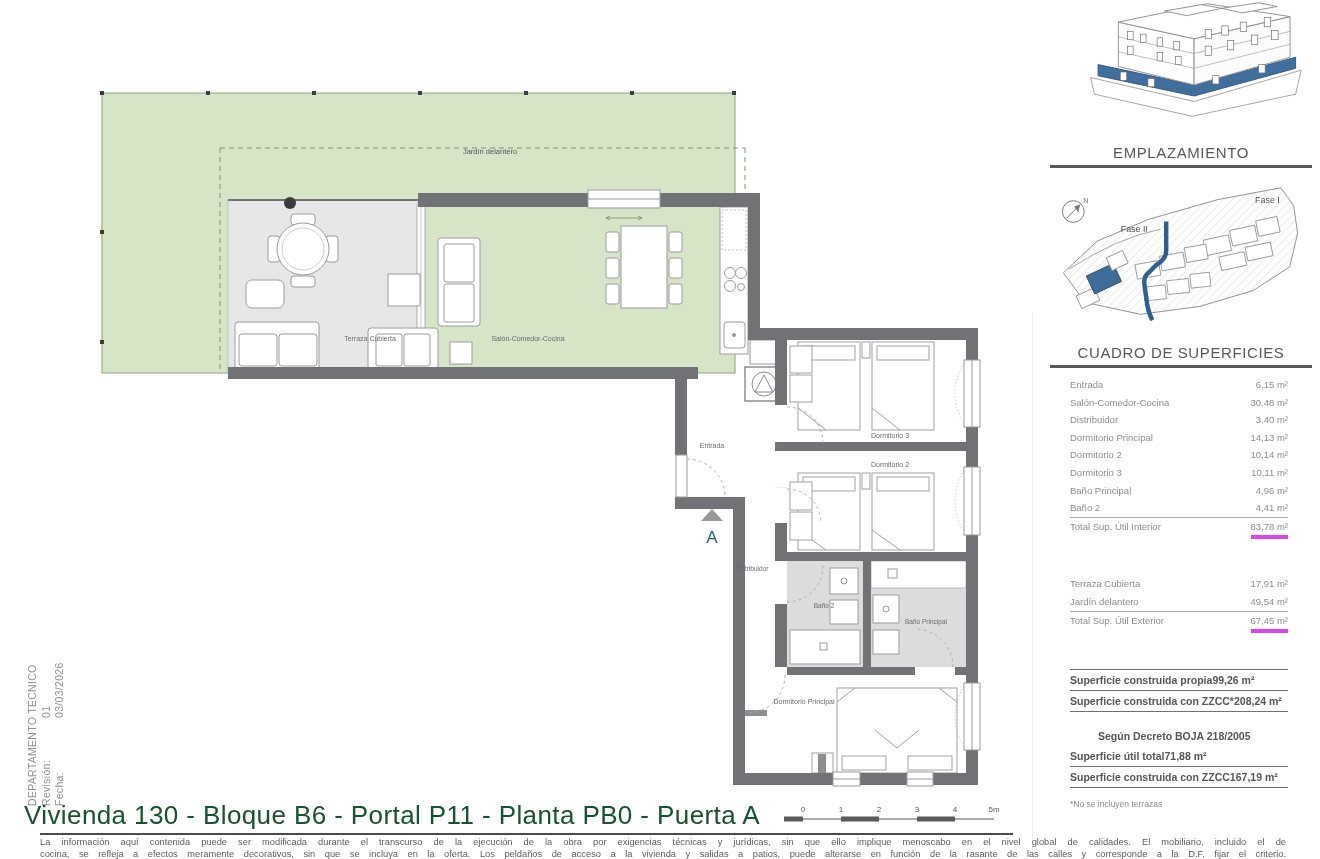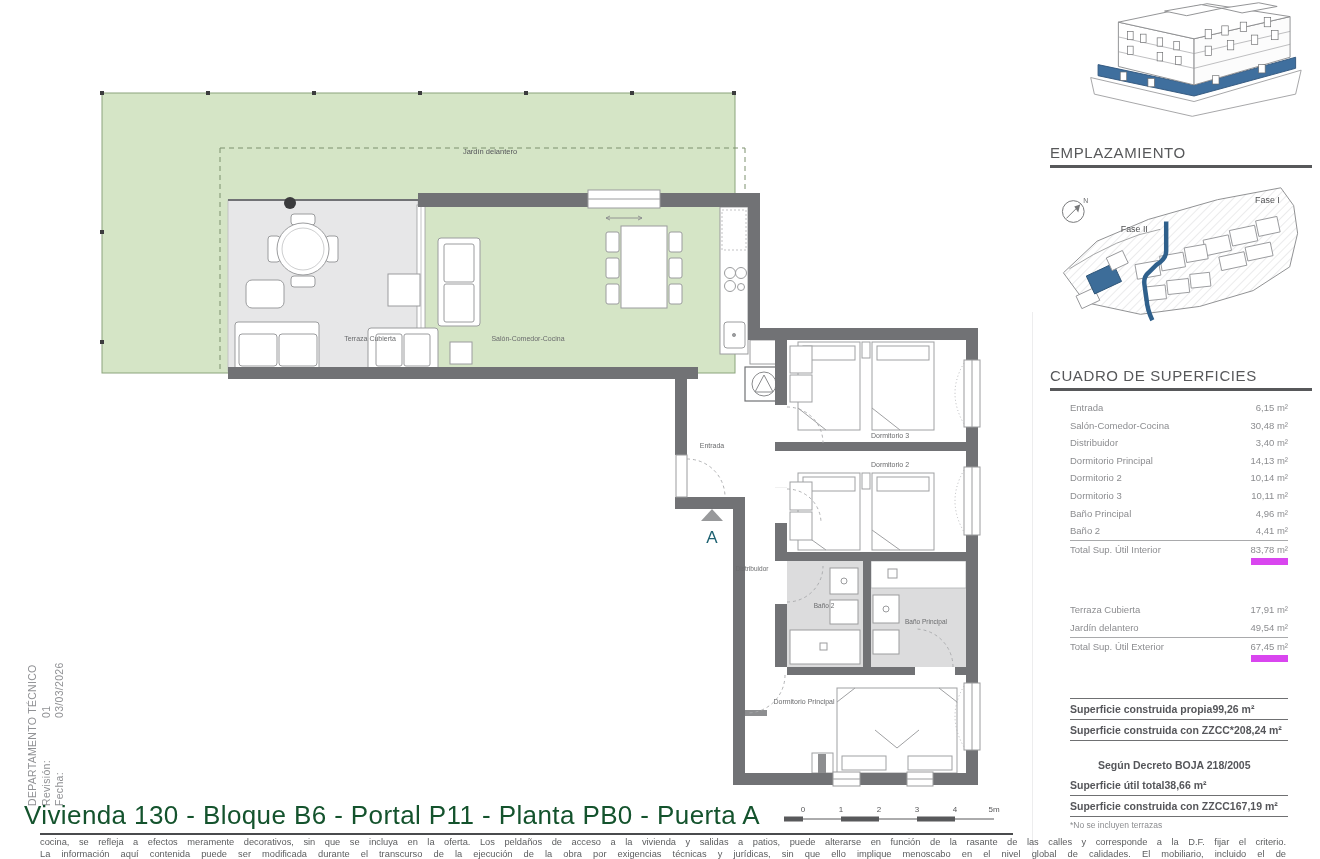--- a/index.html
+++ b/index.html
@@ -15,36 +15,36 @@
   }
   .stamp .slabel{display:inline-block;width:88px;}
   
   .plan-svg{position:absolute;left:100px;top:90px;}
   .content-divider{position:absolute;left:1032px;top:312px;width:1px;height:545px;background:#ededee;}
   
   .sidebar{position:absolute;left:1048px;top:0;width:266px;}
   .bld-svg{display:block;margin:0 0 0 26px;}
   .sb-h2{
     margin:24px 2px 0 2px;padding-bottom:4px;border-bottom:3px solid #57585a;
-    font-size:15px;font-weight:500;color:#57585a;letter-spacing:.6px;
+    font-size:15px;font-weight:500;color:#57585a;letter-spacing:.6px;text-align:center;
   }
   .map-svg{display:block;margin-top:4px;}
   .surf{margin:8px 26px 0 22px;color:#8c8d90;font-size:9.5px;}
   .srow{display:flex;justify-content:space-between;line-height:17.6px;}
   .srow .val{text-align:right;}
   .srow.total{border-top:1px solid #a9aaac;}
-  .srow.total .val{border-bottom:7px solid #d946ef;}
+  .srow.total .val{border-bottom:4px solid #d946ef;}
   .gap36{height:36px;}
   .bblock{border-top:1px solid #6f7072;margin-top:36px;}
   .brow{
     display:flex;justify-content:flex-start;border-bottom:1px solid #6f7072;
     font-weight:bold;color:#55565a;font-size:10.5px;line-height:20px;
   }
   .decreto-title{font-weight:bold;color:#55565a;font-size:10.5px;line-height:20px;margin-top:14px;margin-left:28px;}
-  .footnote{font-size:8.5px;color:#8c8d90;margin-top:3px;}
+  .footnote{font-size:8.5px;color:#8c8d90;margin-top:11px;}
   
   .footer-title{
     position:absolute;left:24px;top:800px;font-size:26px;color:#14532d;
     letter-spacing:.4px;font-weight:400;white-space:nowrap;
   }
   .title-rule{position:absolute;left:40px;top:833px;width:973px;height:2px;background:#4a4b4d;}
   .scalebar-svg{position:absolute;left:782px;top:803px;}
   .disclaimer{
     position:absolute;left:40px;top:836px;width:1246px;
     font-size:9.3px;line-height:12px;color:#5c5d5f;
@@ -358,21 +358,21 @@
     <g>
       <circle cx="24" cy="40" r="11" fill="#ffffff" stroke="#77787a"></circle>
       <line x1="17" y1="47" x2="31" y2="33" stroke="#77787a"></line>
       <polygon points="31,33 25,35 29,41" fill="#77787a"></polygon>
       <text x="34" y="31" font-size="7" fill="#6a6b6d">N</text>
     </g>
     <text x="208" y="31" font-size="9" fill="#515254">Fase I</text>
     <text x="72" y="61" font-size="9" fill="#515254">Fase II</text>
   </svg>
 
-  <h2 class="sb-h2" style="margin-top:27px">CUADRO DE SUPERFICIES</h2>
+  <h2 class="sb-h2" style="margin-top:4px">CUADRO DE SUPERFICIES</h2>
 
   <div class="surf">
     <div class="srow">
         <span class="lab">Entrada</span>
         <span class="val">6,15 m²</span>
       </div>
     <div class="srow">
         <span class="lab">Salón-Comedor-Cocina</span>
         <span class="val">30,48 m²</span>
       </div>
@@ -427,21 +427,21 @@
         </div>
       <div class="brow">
           <span class="lab">Superficie construida con ZZCC*</span>
           <span class="val">208,24 m²</span>
         </div>
     </div>
 
     <div class="decreto-title">Según Decreto BOJA 218/2005</div>
     <div class="brow">
         <span class="lab">Superficie útil total</span>
-        <span class="val">38,66 m²</span>
+        <span class="val">71,88 m²</span>
       </div>
     <div class="brow">
         <span class="lab">Superficie construida con ZZCC</span>
         <span class="val">167,19 m²</span>
       </div>
     <div class="footnote">*No se incluyen terrazas</div>
   </div>
 </aside>
 
 <div class="footer-title">Vivienda 130 - Bloque B6 - Portal P11 - Planta PB0 - Puerta A</div>
@@ -458,15 +458,15 @@
     <text x="21" y="9">0</text>
     <text x="59" y="9">1</text>
     <text x="97" y="9">2</text>
     <text x="135" y="9">3</text>
     <text x="173" y="9">4</text>
     <text x="212" y="9">5m</text>
   </g>
 </svg>
 
 <div class="disclaimer">
+  <div>La información aquí contenida puede ser modificada durante el transcurso de la ejecución de la obra por exigencias técnicas y jurídicas, sin que ello implique menoscabo en el nivel global de calidades. El mobiliario, incluido el de</div>
   <div>cocina, se refleja a efectos meramente decorativos, sin que se incluya en la oferta. Los peldaños de acceso a la vivienda y salidas a patios, puede alterarse en función de la rasante de las calles y corresponde a la D.F. fijar el criterio.</div>
-  <div>La información aquí contenida puede ser modificada durante el transcurso de la ejecución de la obra por exigencias técnicas y jurídicas, sin que ello implique menoscabo en el nivel global de calidades. El mobiliario, incluido el de</div>
 </div>
 
 </body></html>

